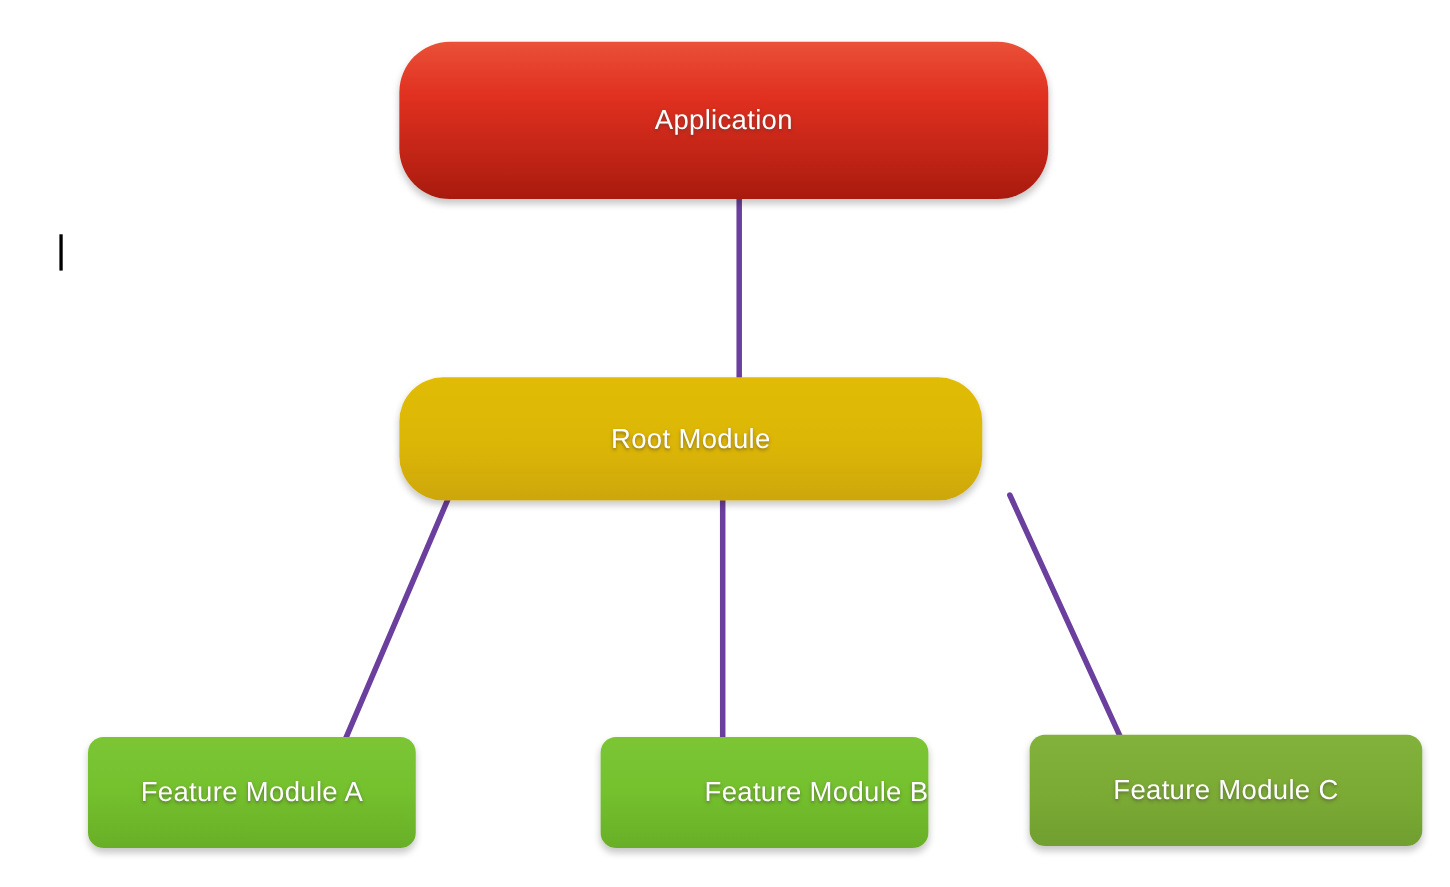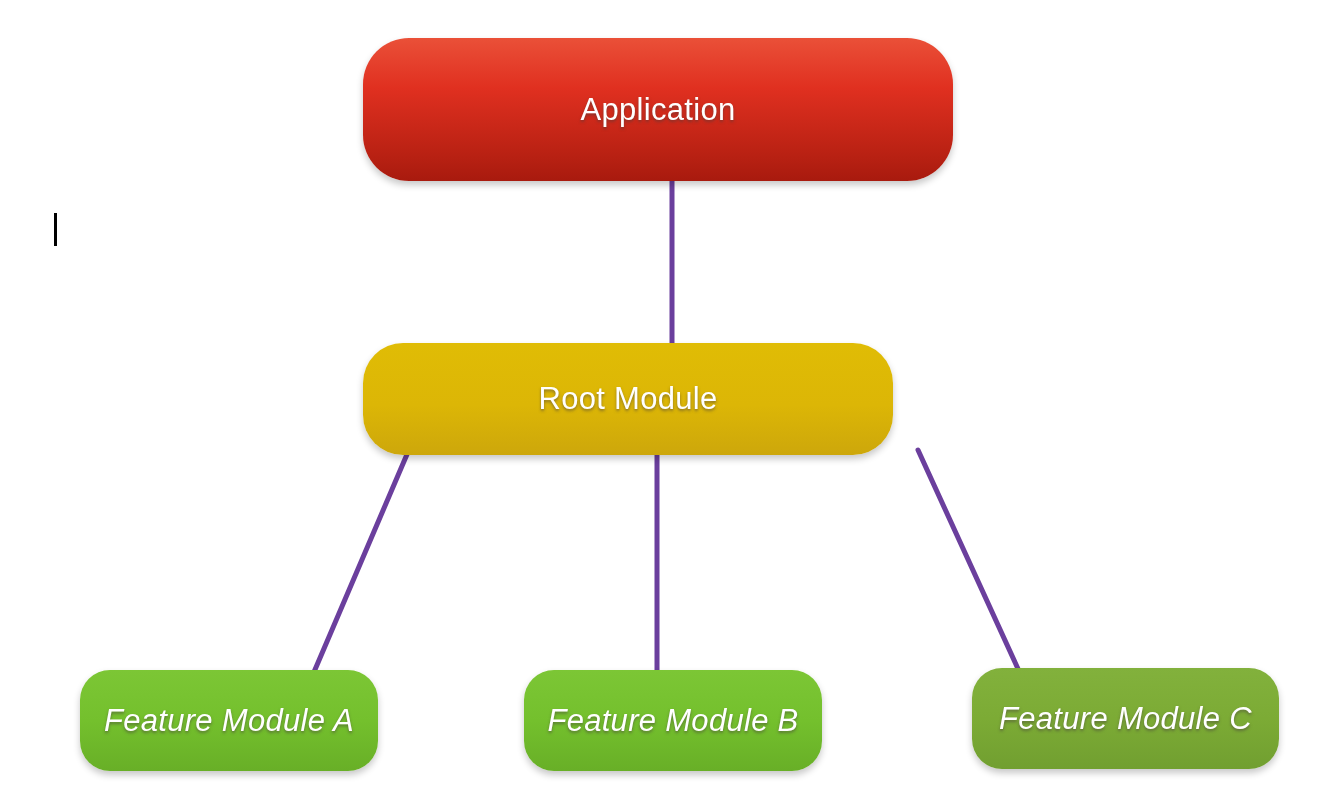--- a/index.html
+++ b/index.html
@@ -25,48 +25,47 @@
   .node {
     position: absolute;
     z-index: 2;
     display: flex;
     align-items: center;
     justify-content: center;
     box-shadow: 0 4px 7px rgba(0,0,0,0.22);
   }
   .node-label {
     color: #ffffff;
-    font-size: 31px;
+    font-size: 25px;
     letter-spacing: 0.3px;
     text-shadow: 0 2px 3px rgba(70,60,60,0.55);
     white-space: nowrap;
   }
   .node-application {
     left: 363px; top: 38px;
     width: 590px; height: 143px;
     border-radius: 46px;
     background: linear-gradient(180deg, #ea5038 0%, #e03020 35%, #b62012 85%, #a81a0e 100%);
   }
   .node-root {
     left: 363px; top: 343px;
     width: 530px; height: 112px;
     border-radius: 40px;
     background: linear-gradient(180deg, #e0bc05 0%, #dcb606 55%, #cda70b 100%);
   }
   .node-feature {
     top: 670px;
     width: 298px; height: 101px;
-    border-radius: 30px;
+    border-radius: 14px;
     background: linear-gradient(180deg, #7cc635 0%, #74c02d 50%, #68af27 100%);
-    font-style: italic;
   }
   .node-feature-a { left: 80px; }
-  .node-feature-b { left: 524px; }
+  .node-feature-b { left: 546px; justify-content: flex-end; }
   .node-feature-c {
-    left: 972px; top: 668px; width: 307px;
+    left: 936px; top: 668px; width: 357px;
     background: linear-gradient(180deg, #82b13c 0%, #7cab35 50%, #719f30 100%);
   }
   .text-cursor {
     position: absolute;
     left: 54px; top: 213px;
     width: 3px; height: 33px;
     background: #000000;
     z-index: 3;
   }
 </style>

